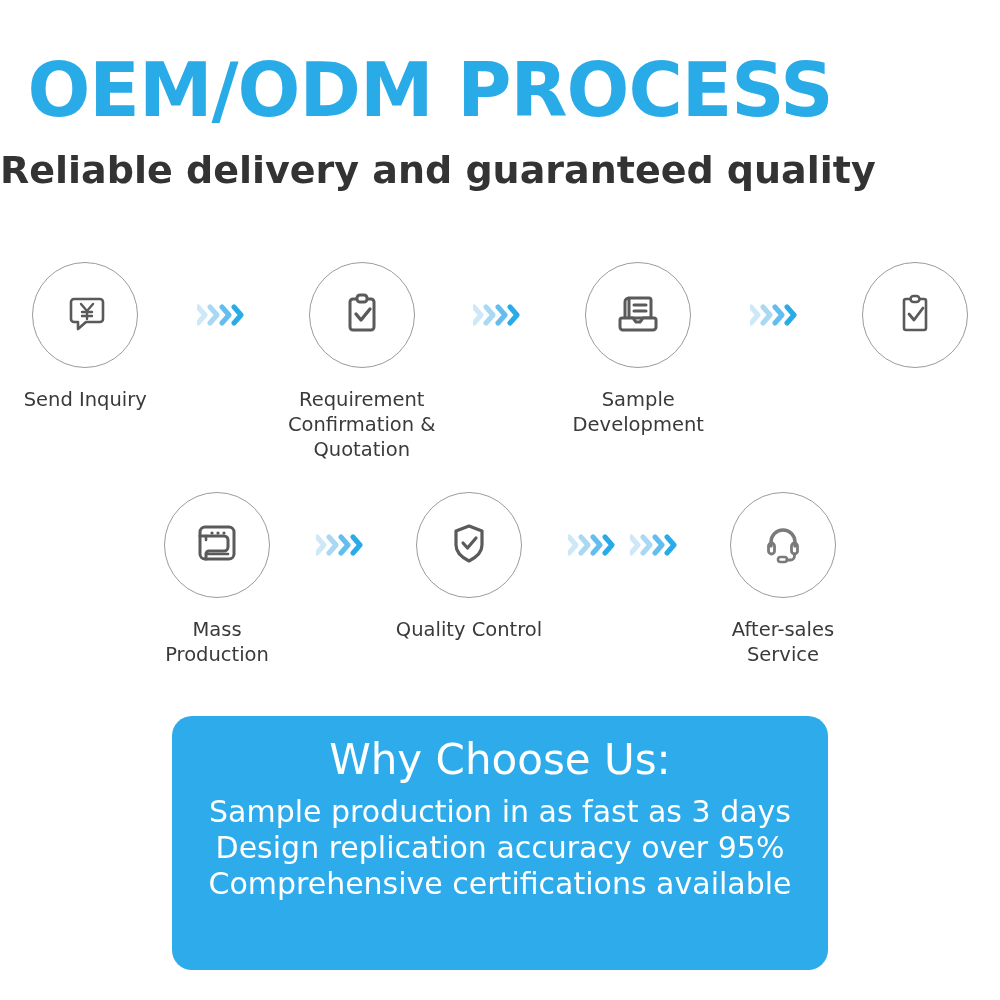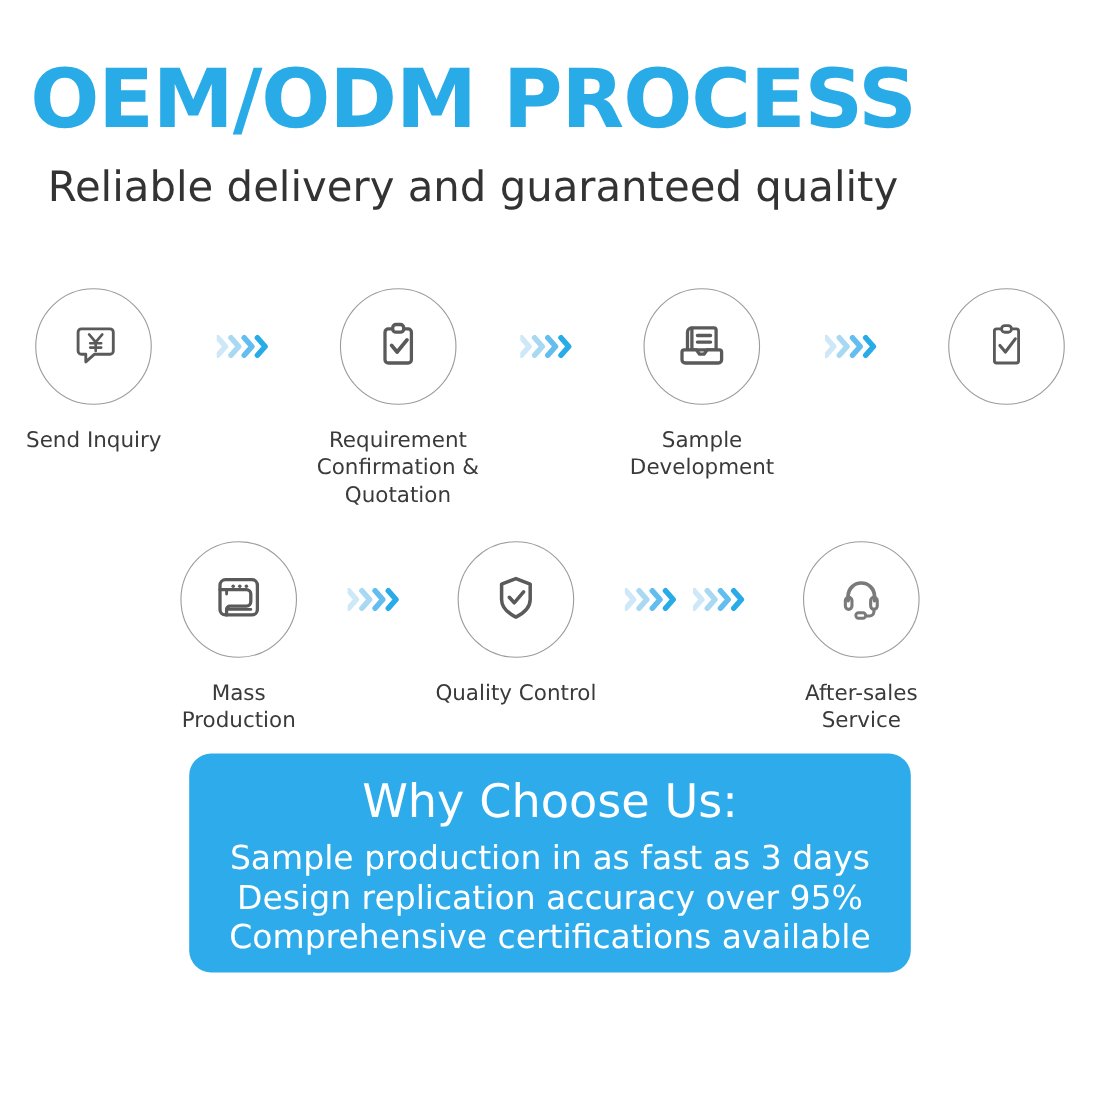--- a/index.html
+++ b/index.html
@@ -36,21 +36,21 @@
     font-weight: 700;
     letter-spacing: -1px;
     color: #29abe8;
     line-height: 1.05;
     margin: 0;
     white-space: nowrap;
   }
   .subtitle {
     font-family: "DejaVu Sans", "Liberation Sans", sans-serif;
     font-size: 38px;
-    font-weight: 400;
+    font-weight: 700;
     color: #333333;
     line-height: 1.2;
     margin: 18px 0 0 0;
     white-space: nowrap;
   }
 
   
   .row {
     position: absolute;
     left: 0;
@@ -98,23 +98,23 @@
     align-items: center;
     justify-content: center;
     flex: 0 0 auto;
   }
   .arrow svg { display: block; }
 
   
   .banner {
     position: absolute;
     left: 172px;
-    top: 685px;
+    top: 716px;
     width: 656px;
-    height: 199px;
+    height: 254px;
     background: #2eabeb;
     border-radius: 20px;
     box-sizing: border-box;
     display: flex;
     flex-direction: column;
     align-items: center;
     padding-top: 18px;
   }
   .banner-title {
     color: #ffffff;

